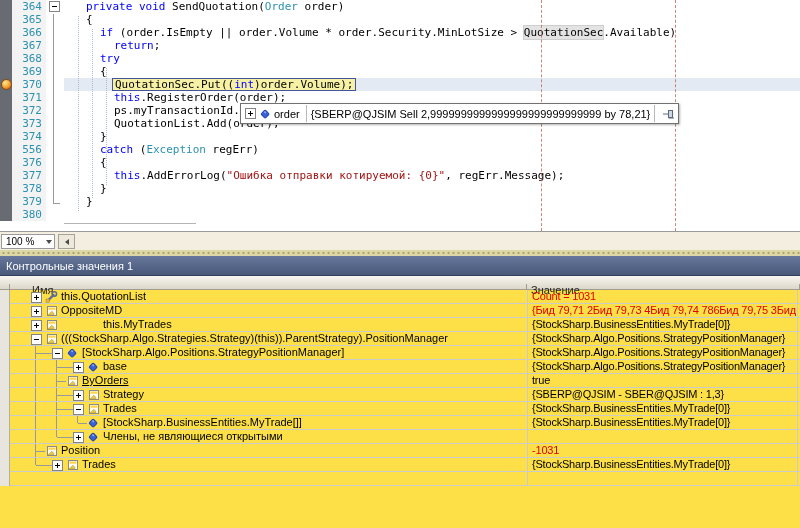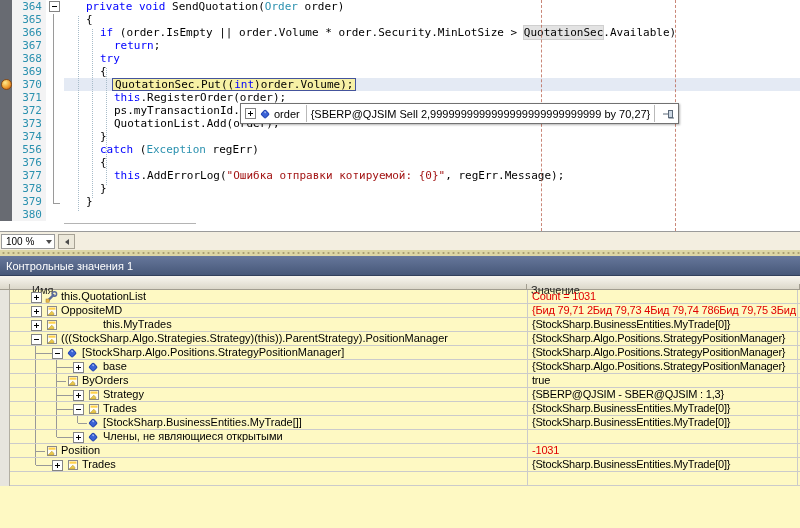--- a/index.html
+++ b/index.html
@@ -51,21 +51,21 @@
                  border-top:4px solid #4a4a4a;}
   #hsl{position:absolute;left:58px;top:2px;width:17px;height:15px;background:#ece8da;
        border:1px solid #a7a295;box-sizing:border-box;display:flex;align-items:center;justify-content:center;}
   #hsl .tri{width:0;height:0;border-top:3px solid transparent;border-bottom:3px solid transparent;
             border-right:4px solid #4a4a4a;}
   
   #splitter{position:absolute;left:0;top:250px;width:800px;height:6px;background:#ddd7a6;
             background-image:radial-gradient(circle,#aaa173 1px,transparent 1.2px);
             background-size:5px 4px;background-position:1px 1px;}
   
-  #watch{position:absolute;left:0;top:256px;width:800px;height:272px;background:#fef9c3;font-size:11px;}
+  #watch{position:absolute;left:0;top:256px;width:800px;height:272px;background:#fde047;font-size:11px;}
   #wtitle{height:20px;line-height:20px;color:#fff;padding-left:6px;
           background:linear-gradient(var(--wt1),var(--wt2));border-bottom:1px solid #32405c;
           box-sizing:border-box;}
   #whead{display:flex;height:14px;line-height:13px;
          background:linear-gradient(#f8f6ef,#d9d5c7);color:#1e1e1e;}
   #whead div{box-sizing:border-box;border-right:1px solid #a19d90;border-bottom:1px solid #a19d90;margin-top:8px;}
   #wh-gut{width:10px;flex:0 0 10px;}
   #wh-name{width:517px;flex:0 0 517px;padding-left:22px;}
   #wh-val{flex:1;padding-left:4px;}
   #wrows{position:relative;height:196px;overflow:hidden;}
@@ -117,21 +117,21 @@
     <div id="endline"></div>
 
     <div id="datatip">
       <span class="ebox"><i class="h"></i><i class="v"></i></span>
       <span class="wicon" style="position:static;margin-left:3px;"><svg width="13" height="12" viewBox="0 0 13 12">
             <rect x="3.1" y="3.1" width="6" height="6" rx="1.2" transform="rotate(45 6.1 6.1)" fill="#3b63d6" stroke="#1d3fae"></rect>
             <rect x="5" y="3.4" width="2.2" height="1.6" rx="0.8" transform="rotate(45 6.1 4.2)" fill="#9db4f0"></rect>
           </svg></span>
       <span id="dt-name">order</span>
       <span class="sep"></span>
-      <span id="dt-value">{SBERP@QJSIM Sell 2,9999999999999999999999999999 by 70,27}</span>
+      <span id="dt-value">{SBERP@QJSIM Sell 2,9999999999999999999999999999 by 78,21}</span>
       <span class="sep"></span>
       <span id="dt-pin"><svg width="13" height="12" viewBox="0 0 13 12">
             <rect x="6.5" y="2.5" width="4" height="7" fill="#cdd8e4" stroke="#5a6878"></rect>
             <line x1="6.5" y1="10" x2="12" y2="10" stroke="#5a6878"></line>
             <line x1="1" y1="6" x2="6" y2="6" stroke="#5a6878"></line>
           </svg></span>
     </div>
   </div>
 
   <div id="estatus">
@@ -200,21 +200,21 @@
                 <rect x="3.1" y="3.1" width="6" height="6" rx="1.2" transform="rotate(45 6.1 6.1)" fill="#3b63d6" stroke="#1d3fae"></rect>
                 <rect x="5" y="3.4" width="2.2" height="1.6" rx="0.8" transform="rotate(45 6.1 4.2)" fill="#9db4f0"></rect>
               </svg></span><span class="wtext" style="left: 103px;">base</span></div>
           <div class="wval">{StockSharp.Algo.Positions.StrategyPositionManager}</div>
         </div>
         <div class="wrow">
           <div class="wname"><div class="tline" style="left: 35px; top: 0px; width: 1px; height: 14px;"></div><div class="tline" style="left: 56px; top: 0px; width: 1px; height: 14px;"></div><div class="tline" style="left: 57px; top: 7px; height: 1px; width: 9px;"></div><span class="wicon" style="left: 66px;"><svg width="13" height="12" viewBox="0 0 13 12">
                 <rect x="2.5" y="1.5" width="9" height="9" fill="#fffef6" stroke="#8a8a8a"></rect>
                 <rect x="3.5" y="2.5" width="7" height="2.2" fill="#ffd24a"></rect>
                 <path d="M3.2 10 L6.8 6.2 L8.8 8.2 L8.8 10 Z" fill="#e9c84d" stroke="#b09020" stroke-width="0.5"></path>
-              </svg></span><span class="wtext" style="left: 82px;">ByOrders</span></div>
+              </svg></span><span class="wtext" style="left: 82px; text-decoration: underline;">ByOrders</span></div>
           <div class="wval">true</div>
         </div>
         <div class="wrow">
           <div class="wname"><div class="tline" style="left: 35px; top: 0px; width: 1px; height: 14px;"></div><div class="tline" style="left: 56px; top: 0px; width: 1px; height: 14px;"></div><div class="tline" style="left: 57px; top: 7px; height: 1px; width: 17px;"></div><span class="ebox wbox" style="left: 73px;"><i class="h"></i><i class="v"></i></span><span class="wicon" style="left: 87px;"><svg width="13" height="12" viewBox="0 0 13 12">
                 <rect x="2.5" y="1.5" width="9" height="9" fill="#fffef6" stroke="#8a8a8a"></rect>
                 <rect x="3.5" y="2.5" width="7" height="2.2" fill="#ffd24a"></rect>
                 <path d="M3.2 10 L6.8 6.2 L8.8 8.2 L8.8 10 Z" fill="#e9c84d" stroke="#b09020" stroke-width="0.5"></path>
               </svg></span><span class="wtext" style="left: 103px;">Strategy</span></div>
           <div class="wval">{SBERP@QJSIM - SBER@QJSIM : 1,3}</div>
         </div>

